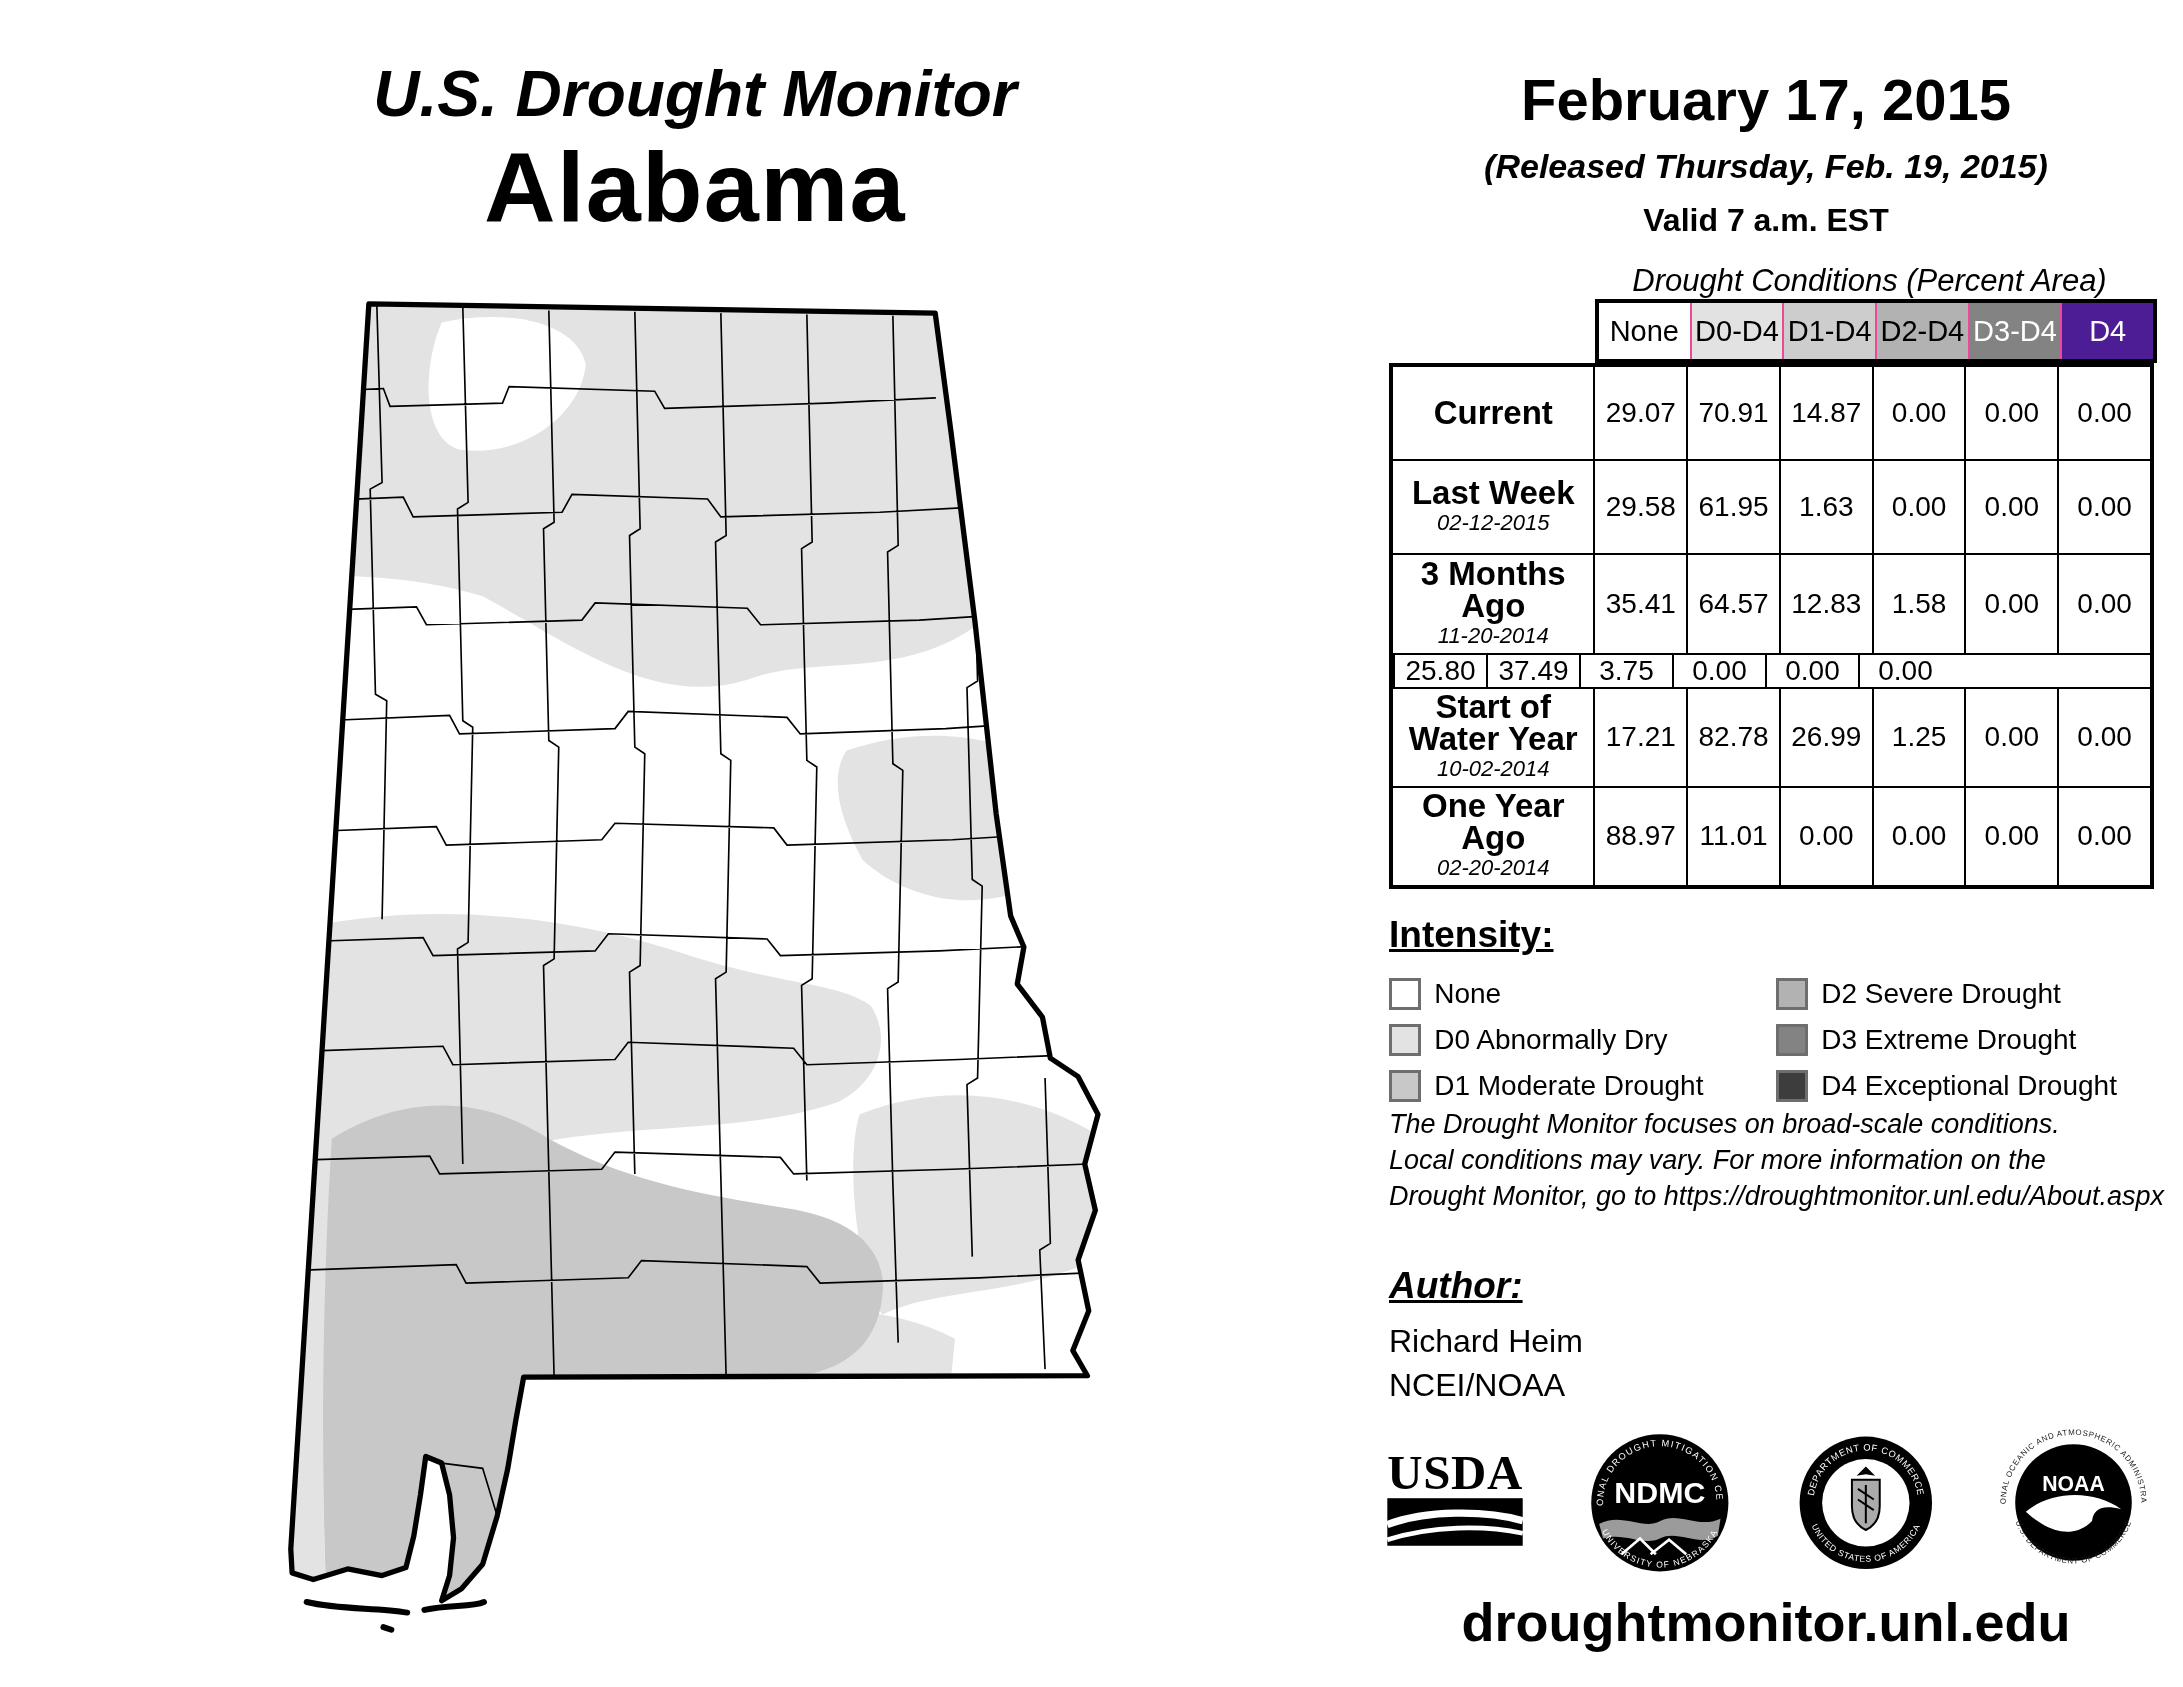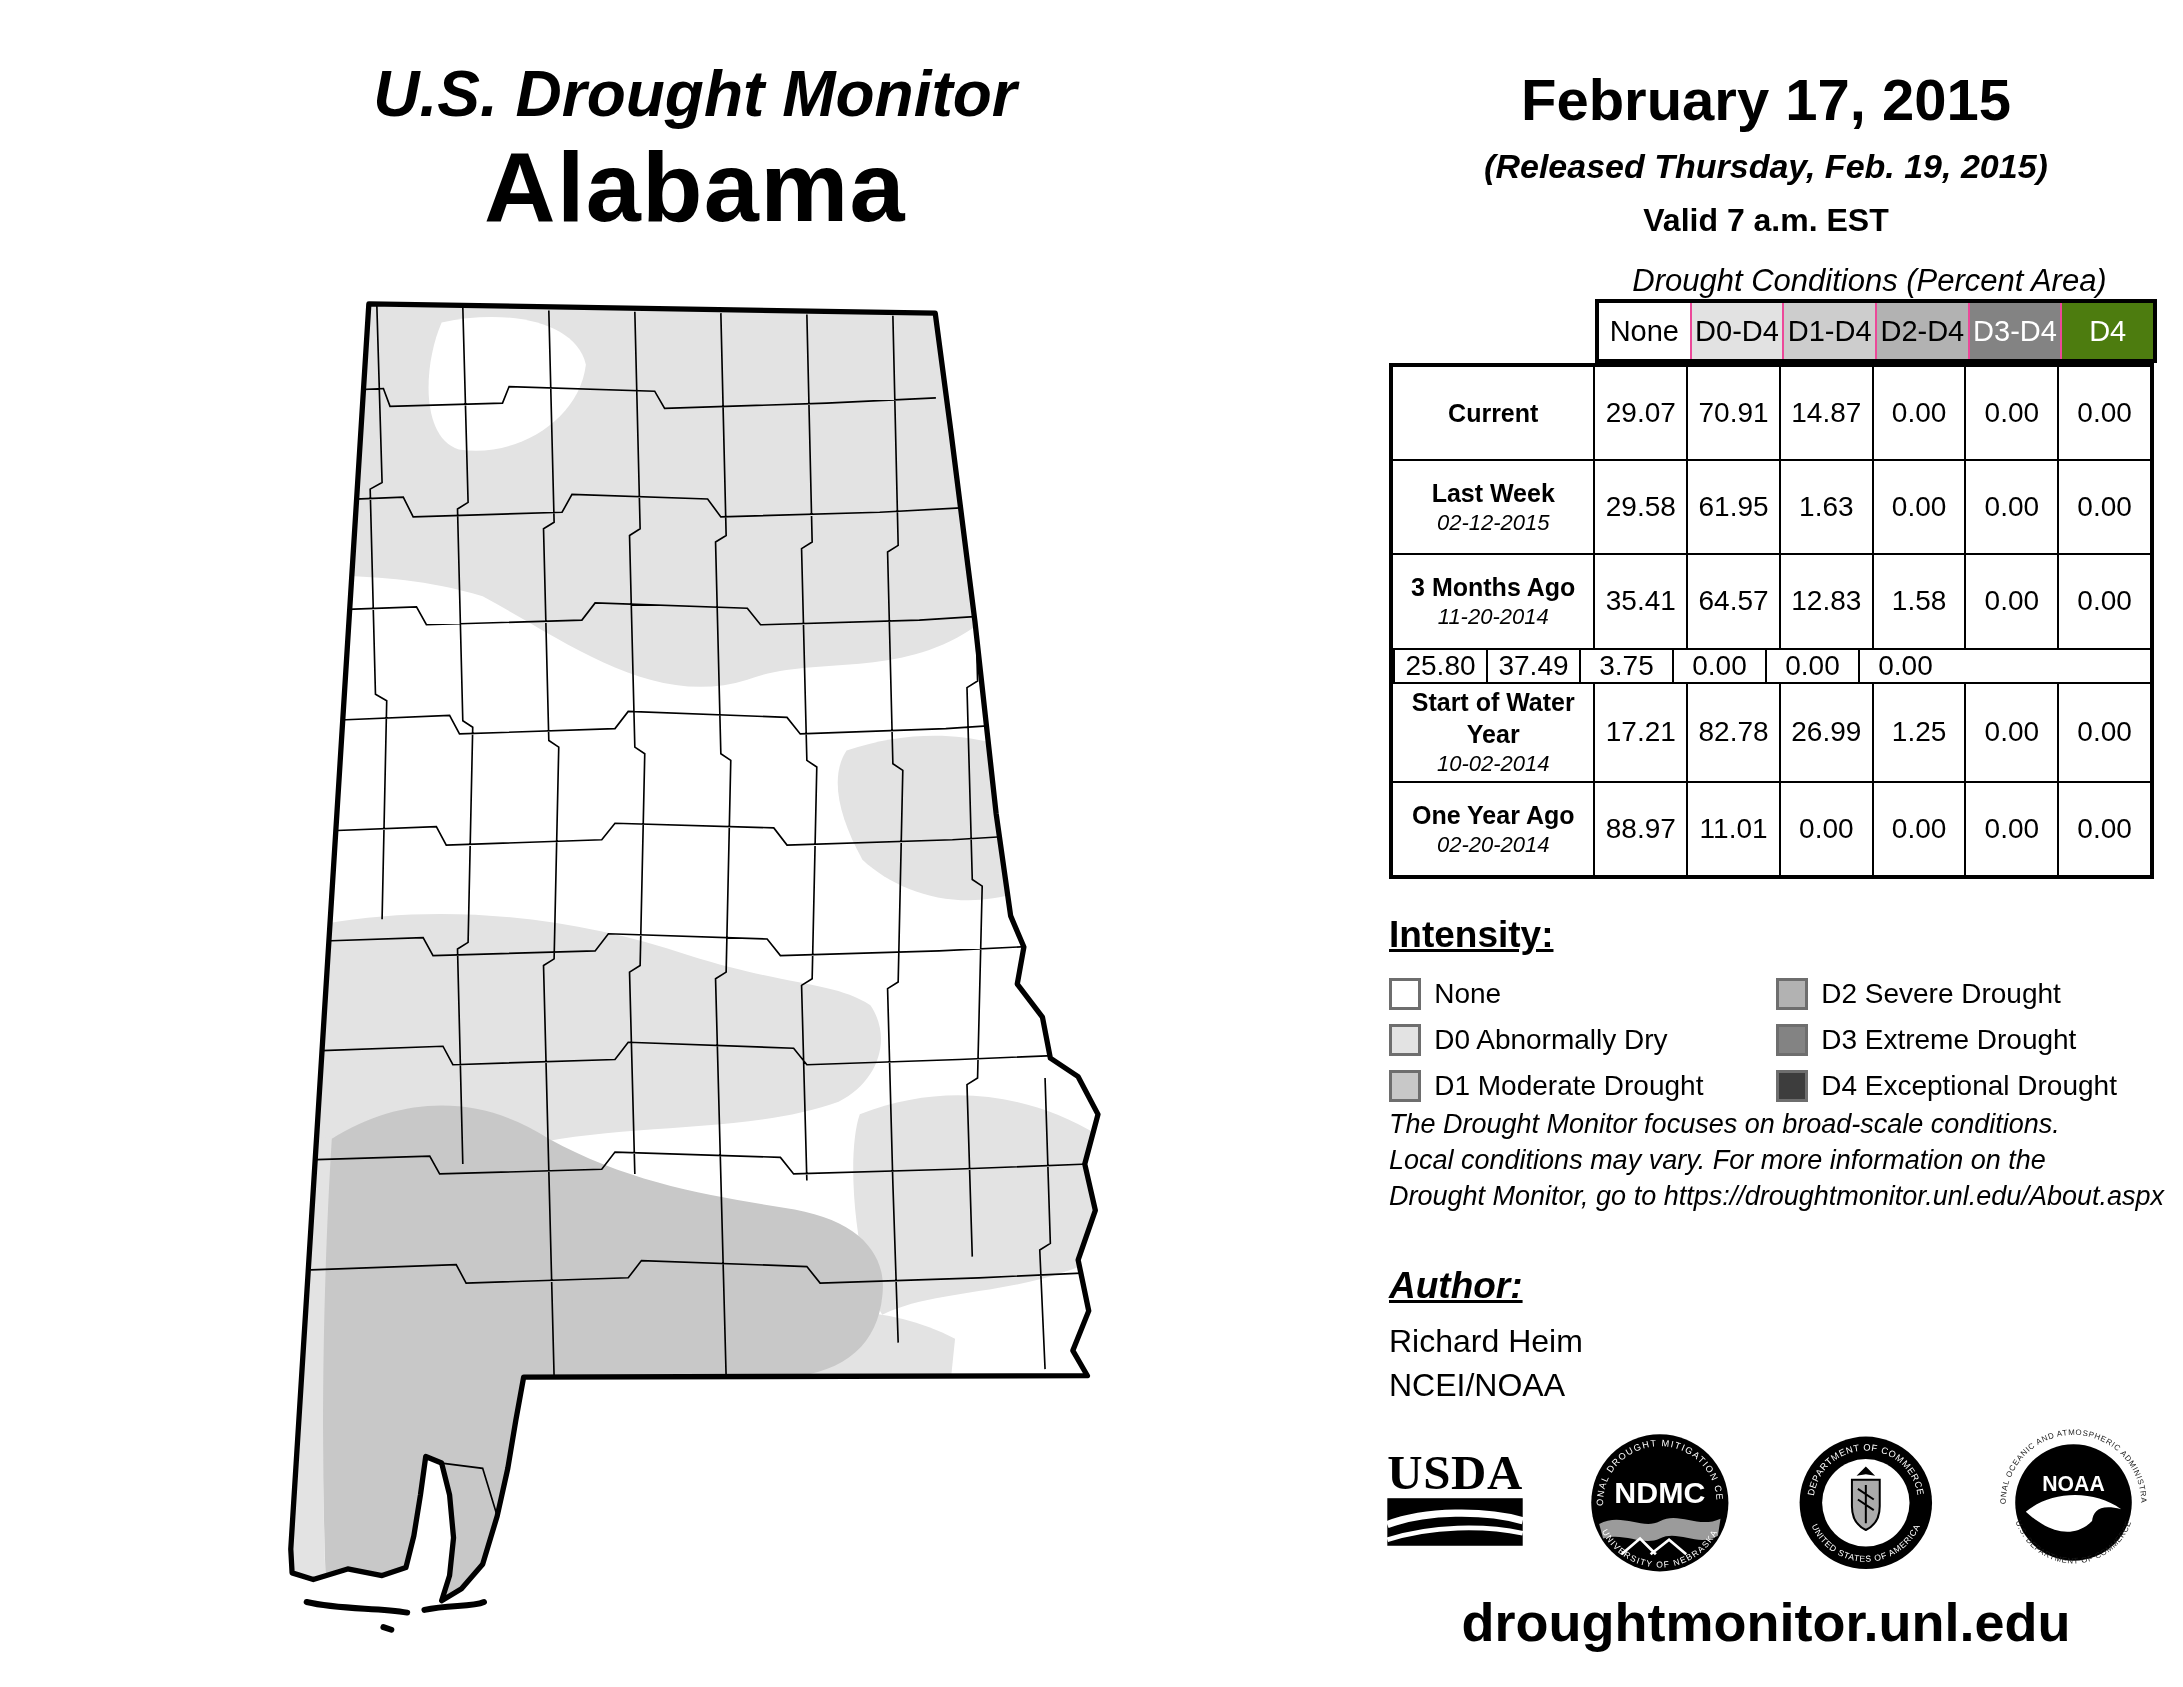--- a/index.html
+++ b/index.html
@@ -24,21 +24,21 @@
   .dm-table{position:absolute;left:1389px;top:299px;}
   .hdr-band{display:flex;margin-left:206px;border:4.6px solid #000;width:554px;}
   .hdr-cell{width:91px;height:56px;display:flex;align-items:center;justify-content:center;
             font-size:29px;border-left:2px solid #ec4899;}
   .hdr-cell:first-child{border-left:none;}
   .tbl-body{border:4.6px solid #000;width:757px;display:flex;flex-direction:column;}
   .tbl-row{display:flex;border-top:2.6px solid #000;}
   .tbl-row:first-child{border-top:none;}
   .lbl-cell{width:201px;min-height:87px;display:flex;flex-direction:column;align-items:center;
             justify-content:center;text-align:center;padding:2.6px 0;}
-  .lbl-main{font-size:25px;font-weight:bold;line-height:32px;}
+  .lbl-main{font-size:33px;font-weight:bold;line-height:32px;}
   .lbl-date{font-size:22px;font-style:italic;line-height:28px;}
   .val-cell{width:91px;border-left:2px solid #000;display:flex;align-items:center;
             justify-content:center;font-size:28px;}
 
   .intensity-head{position:absolute;left:1389px;top:914px;font-size:37px;font-weight:bold;
                   text-decoration:underline;}
   .legend{position:absolute;left:1389px;top:971px;width:767px;display:grid;
           grid-template-columns:387px 380px;grid-auto-rows:46px;}
   .legend-item{display:flex;align-items:center;}
   .swatch{width:32px;height:32px;border:3.3px solid #6e6e6e;box-sizing:border-box;}
@@ -144,21 +144,21 @@
 
   <div class="table-title">Drought Conditions (Percent Area)</div>
 
   <div class="dm-table">
     <div class="hdr-band">
       <div class="hdr-cell" style="background: rgb(255, 255, 255); color: rgb(0, 0, 0);">None</div>
       <div class="hdr-cell" style="background: rgb(226, 226, 226); color: rgb(0, 0, 0);">D0-D4</div>
       <div class="hdr-cell" style="background: rgb(205, 205, 205); color: rgb(0, 0, 0);">D1-D4</div>
       <div class="hdr-cell" style="background: rgb(178, 178, 178); color: rgb(0, 0, 0);">D2-D4</div>
       <div class="hdr-cell" style="background: rgb(131, 131, 131); color: rgb(255, 255, 255);">D3-D4</div>
-      <div class="hdr-cell" style="background: #4d7c0f; color: rgb(255, 255, 255);">D4</div>
+      <div class="hdr-cell" style="background: #4c1d95; color: rgb(255, 255, 255);">D4</div>
     </div>
     <div class="tbl-body">
 
       <div class="tbl-row">
         <div class="lbl-cell">
           <div class="lbl-main">Current</div>
         </div>
         <div class="val-cell">29.07</div>
         <div class="val-cell">70.91</div>
         <div class="val-cell">14.87</div>

